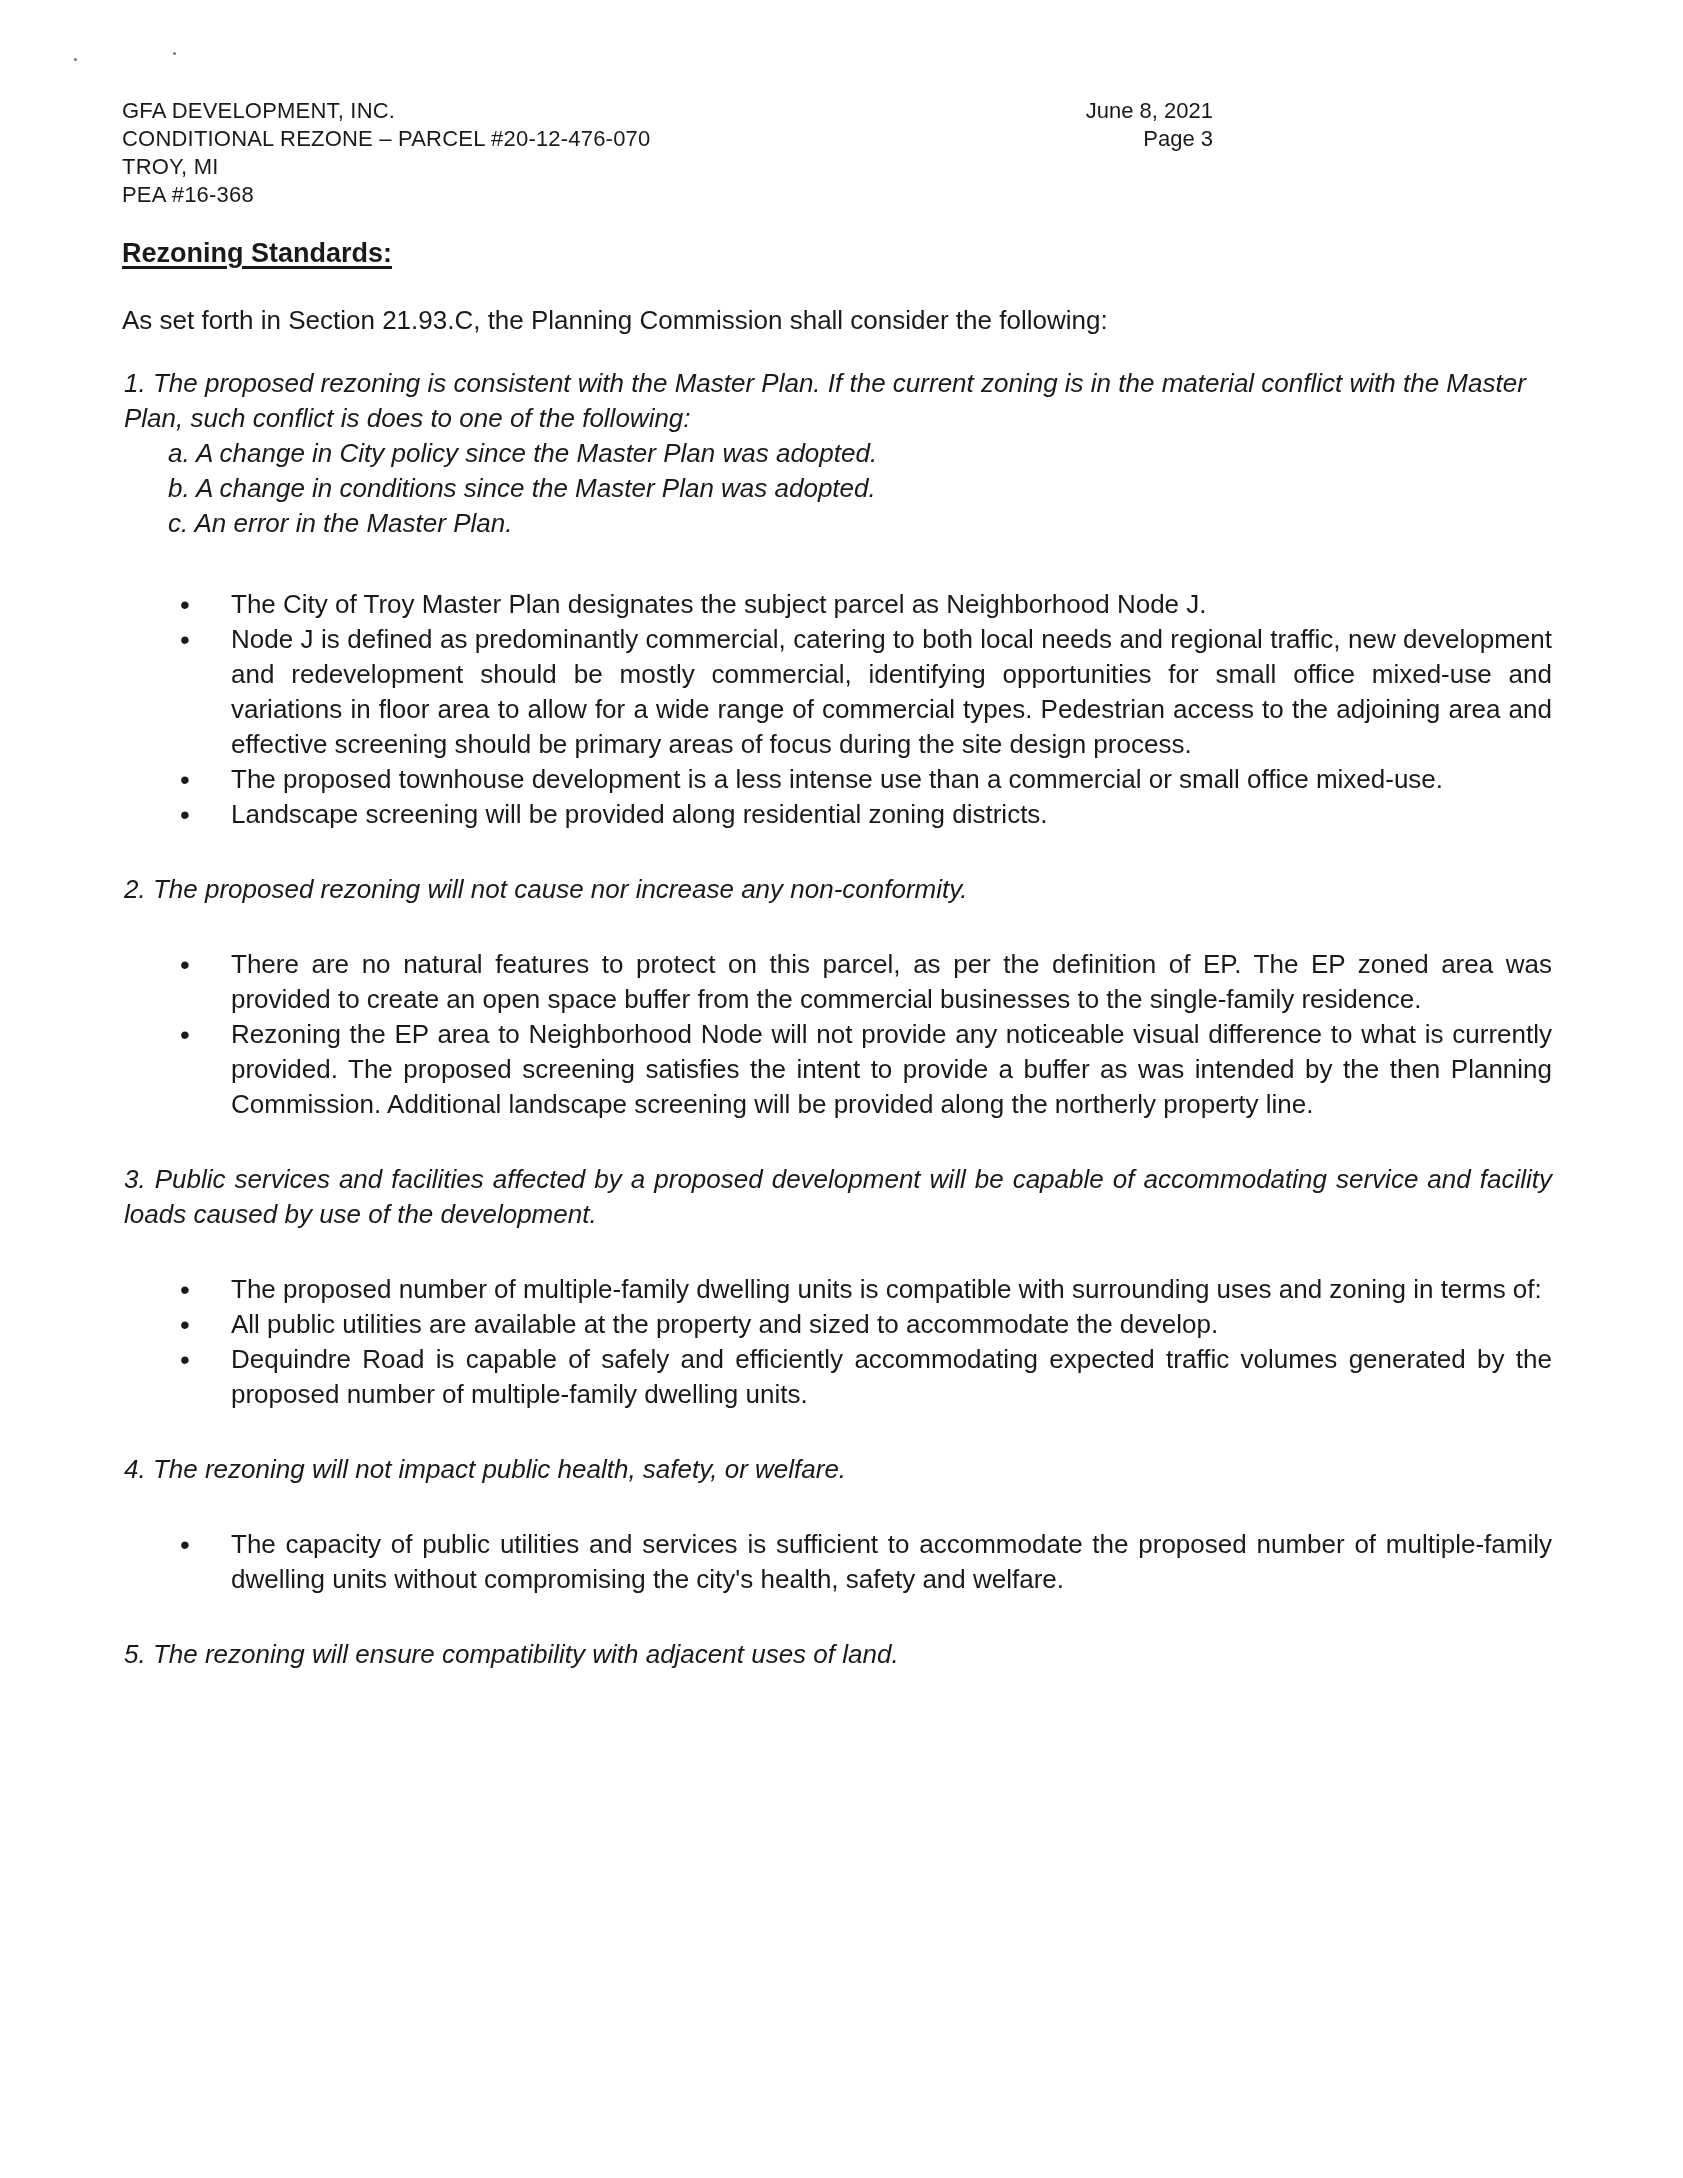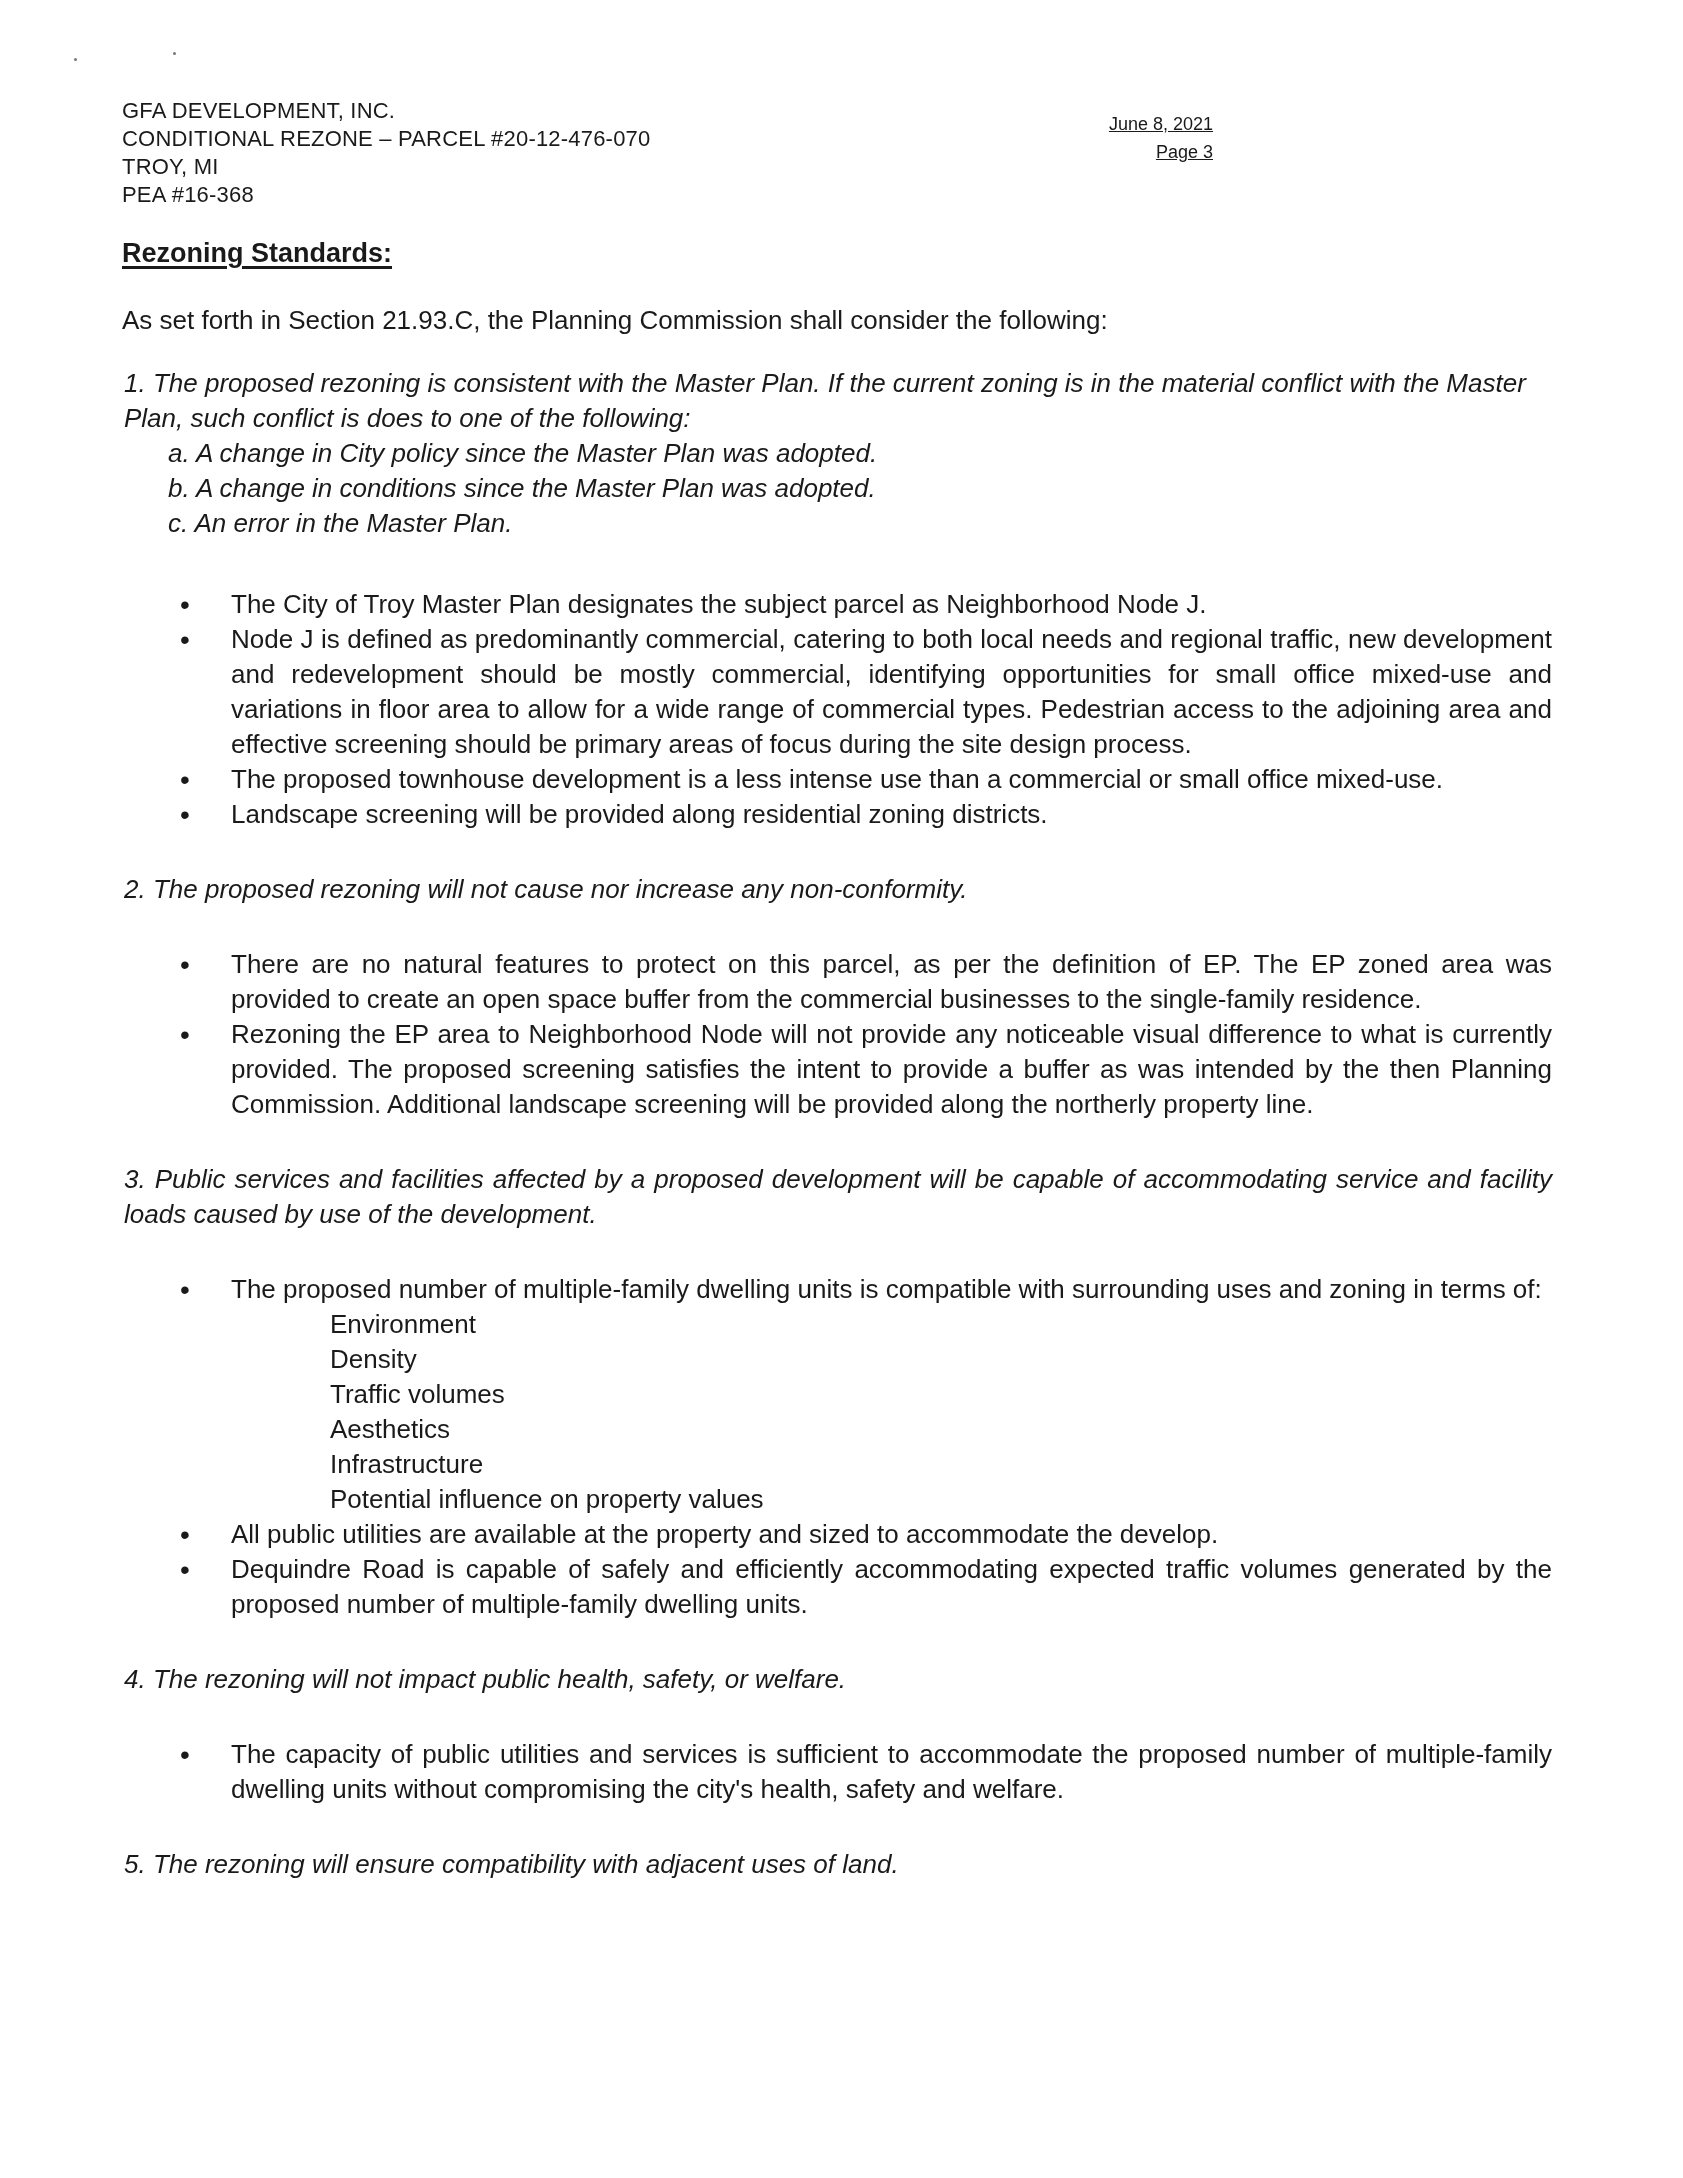--- a/index.html
+++ b/index.html
@@ -2,21 +2,21 @@
 <html><head>
   <meta charset="utf-8">
   <style>
     html, body { margin: 0; padding: 0; background: #ffffff; }
     body { width: 1683px; height: 2178px; position: relative; overflow: hidden;
            font-family: "Liberation Sans", sans-serif; color: #1a1a1a; }
     .page { position: absolute; left: 0; top: 0; width: 1345px; height: 2178px; }
     .specks { position: absolute; left: 74px; top: 50px; width: 119px; height: 20px; }
     .speck { position: absolute; width: 3px; height: 3px; background: #777; border-radius: 50%; }
     .header-left { position: absolute; left: 122px; top: 97px; font-size: 22px; line-height: 28px; letter-spacing: 0.2px; }
-    .header-right { position: absolute; right: 132px; top: 110px; font-size: 18px; line-height: 28px; text-align: right; text-decoration: underline; }
+    .header-right { position: absolute; right: 132px; top: 97px; font-size: 22px; line-height: 28px; text-align: right; }
     .section-title { position: absolute; left: 122px; top: 238px; font-size: 27px; font-weight: bold; text-decoration: underline; text-underline-offset: 4px; text-decoration-thickness: 3px; }
     .content { position: absolute; left: 122px; top: 297px; width: 1442px; font-size: 26px; line-height: 35px; }
     .intro { margin: 6px 0 28px 0; }
     .crit { font-style: italic; margin: 0 12px 0 2px; }
     .crit-sub { font-style: italic; padding-left: 46px; }
     .bullets { list-style: none; margin: 12px; padding: 0 0 0 97px; text-align: justify; }
     .bullets li { position: relative; }
     .bullets li::before { content: "\2022"; position: absolute; left: -51px; top: 0; font-size: 28px; }
     .terms { padding-left: 99px; }
     .gap-s { height: 28px; }
@@ -68,28 +68,20 @@
       <li>There are no natural features to protect on this parcel, as per the definition of EP. The EP zoned area was provided to create an open space buffer from the commercial businesses to the single-family residence.</li>
       <li>Rezoning the EP area to Neighborhood Node will not provide any noticeable visual difference to what is currently provided. The proposed screening satisfies the intent to provide a buffer as was intended by the then Planning Commission. Additional landscape screening will be provided along the northerly property line.</li>
     </ul>
     <div class="gap-s"></div>
 
     <div class="crit" style="text-align: justify;">3. Public services and facilities affected by a proposed development will be capable of accommodating service and facility loads caused by use of the development.</div>
     <div class="gap-s"></div>
     <ul class="bullets">
       <li>
         <span>The proposed number of multiple-family dwelling units is compatible with surrounding uses and zoning in terms of:</span>
-        <div class="terms">
-          <div>Environment</div>
-          <div>Density</div>
-          <div>Traffic volumes</div>
-          <div>Aesthetics</div>
-          <div>Infrastructure</div>
-          <div>Potential influence on property values</div>
-        </div>
       </li>
       <li>All public utilities are available at the property and sized to accommodate the develop.</li>
       <li>Dequindre Road is capable of safely and efficiently accommodating expected traffic volumes generated by the proposed number of multiple-family dwelling units.</li>
     </ul>
     <div class="gap-s"></div>
 
     <div class="crit">4. The rezoning will not impact public health, safety, or welfare.</div>
     <div class="gap-s"></div>
     <ul class="bullets">
       <li>The capacity of public utilities and services is sufficient to accommodate the proposed number of multiple-family dwelling units without compromising the city's health, safety and welfare.</li>

